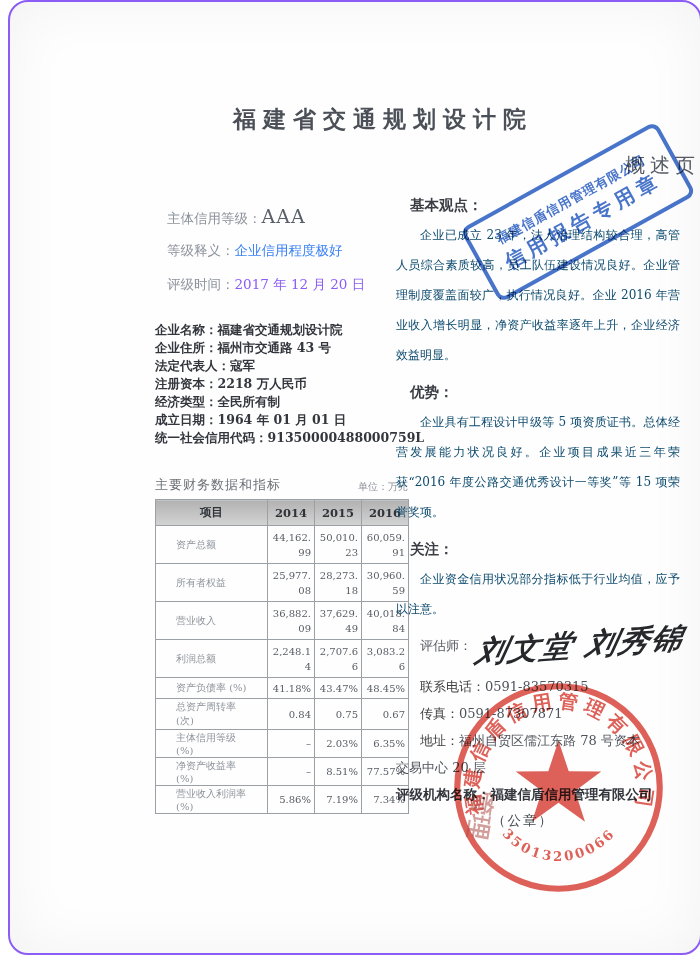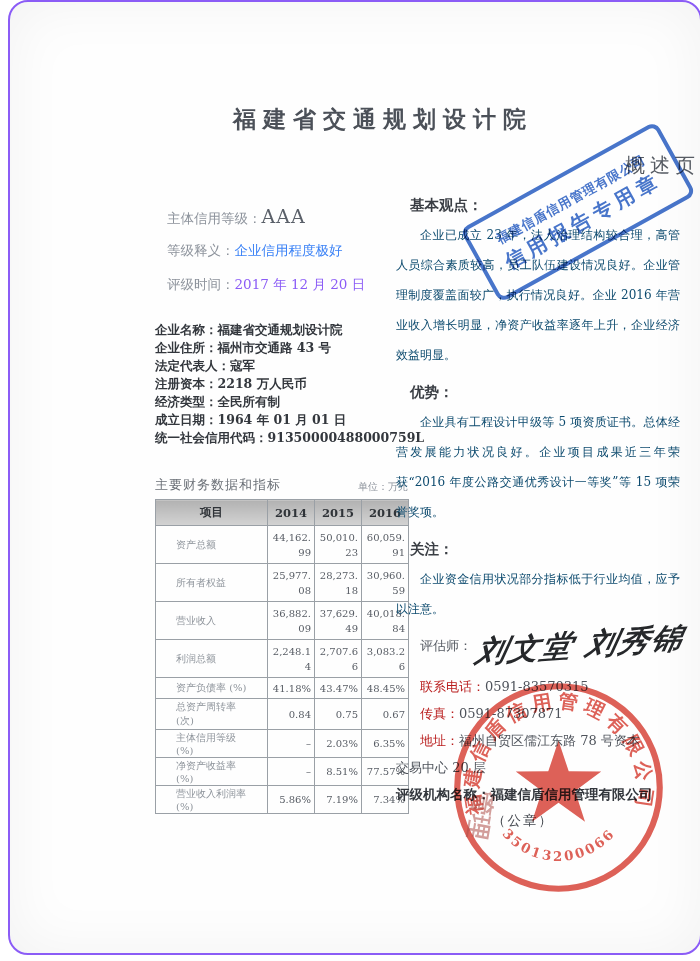--- a/index.html
+++ b/index.html
@@ -32,21 +32,21 @@
       word-break:break-all;line-height:15px;}
   table.fin tbody tr.tall td{height:35px;}
   table.fin tbody tr.short td{height:18px;}
   
   .right-col{position:absolute;left:386px;top:194px;width:284px;}
   .sec-h{font-size:14.5px;font-weight:700;color:#3a3e44;margin:0 0 5px 14px;}
   .para{font-size:12px;line-height:30px;text-align:justify;text-indent:2em;
         color:#0c4a6e;margin:0 0 13px 0;}
   .gap-lg{}
   .foot-line{font-size:13px;line-height:27px;color:#4e535b;margin-left:24px;white-space:nowrap;}
-  .foot-line .lbl{color:#b91c1c;font-family:Liberation Serif, serif;}
+  .foot-line .lbl{color:#404040;font-family:Liberation Serif, serif;}
   .addr2{margin-left:0;}
   .evaluator{position:relative;margin:10px 0 2px 24px;font-size:13px;color:#565b63;height:34px;}
   .signature{position:absolute;left:58px;top:-12px;font-size:30px;font-weight:700;
       color:#26282b;transform:skewX(-16deg) rotate(-4deg);letter-spacing:2px;
       font-style:italic;white-space:nowrap;}
   .agency-line{font-size:13.5px;font-weight:700;color:#33373d;line-height:27px;white-space:nowrap;}
   .seal-note{font-size:13.5px;color:#44484f;margin:4px 0 0 96px;letter-spacing:2px;}
   
   .stamp-blue{position:absolute;left:456px;top:168px;width:216px;height:76px;
       border:4px solid #2e62c4;border-radius:9px;transform:rotate(-29deg);

